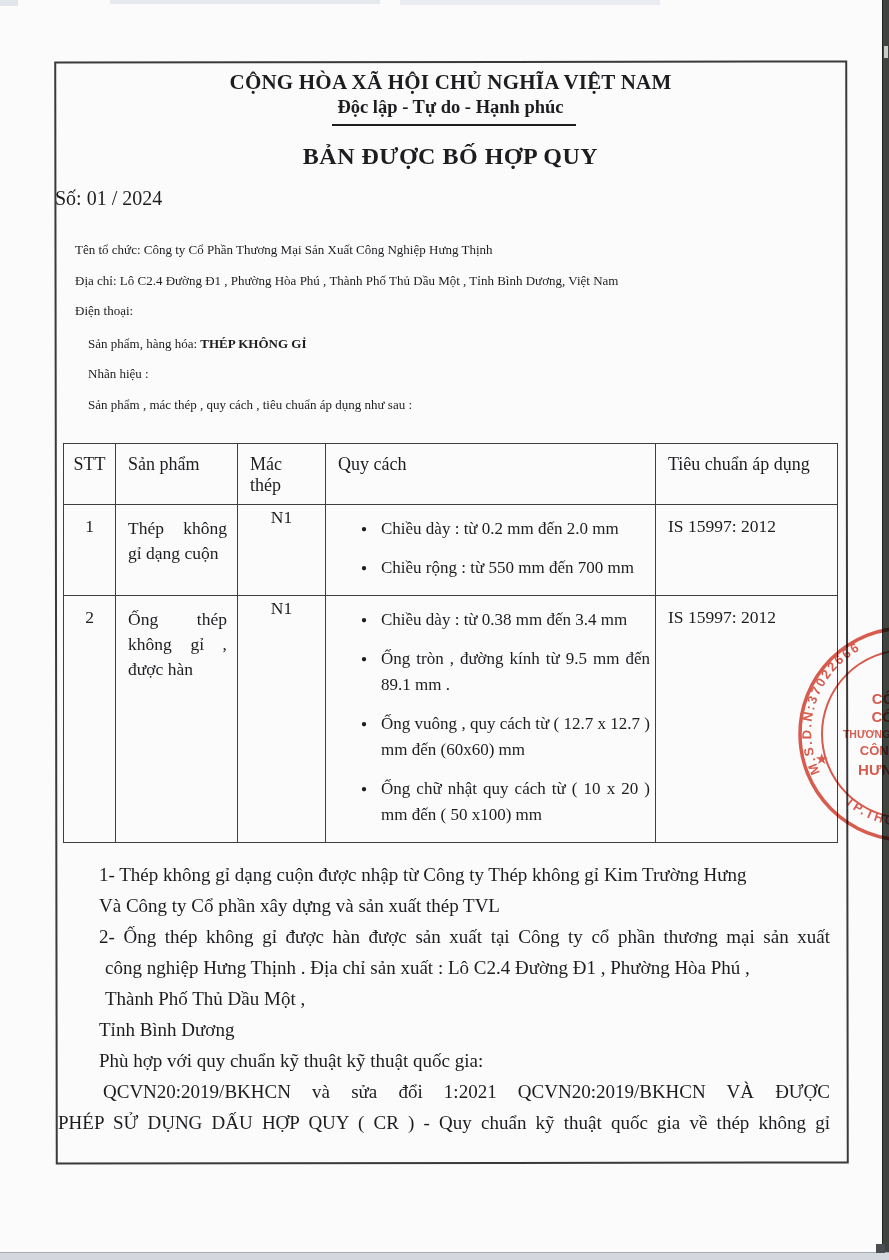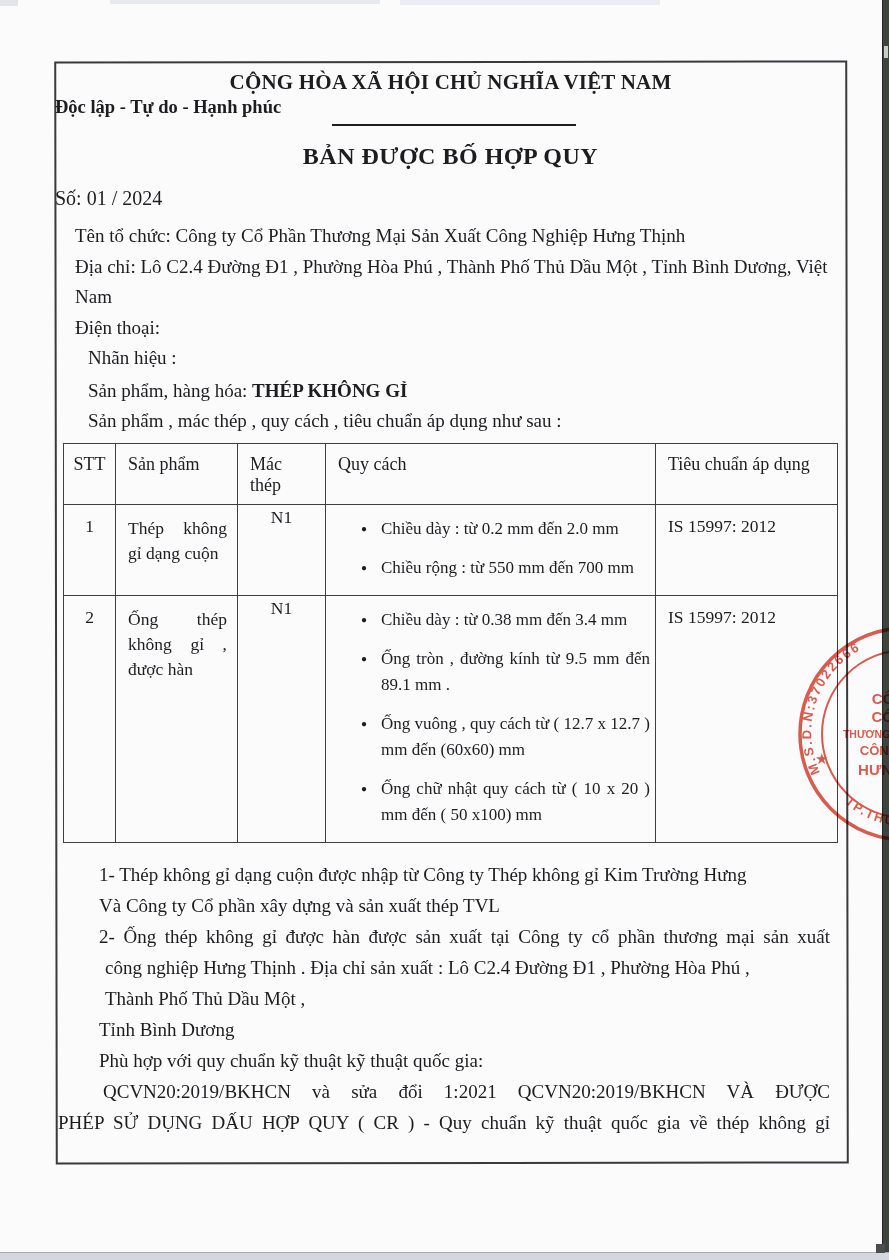--- a/index.html
+++ b/index.html
@@ -15,26 +15,26 @@
   .smudge1{left:110px;top:0;width:270px;height:4px;background:#e6e9ee;}
   .smudge2{left:400px;top:0;width:260px;height:5px;background:#e9ecf1;}
   .right-strip{right:0;top:0;width:6px;height:1253px;background:#3f443f;border-left:1px solid #232623;}
   .strip-notch{right:1px;top:46px;width:4px;height:12px;background:#c9ccc9;}
   .bottom-bar{left:0;top:1252px;width:889px;height:8px;background:#d4d7dd;border-top:1px solid #a7abb3;}
   .corner-dot{left:876px;top:1244px;width:9px;height:9px;background:#4a4d52;}
   
   .border-box{left:55px;top:61px;width:789px;height:1099px;border:2px solid #3a3a3c;transform:rotate(-0.08deg);background:transparent;}
   
   .h-nat{left:55px;top:70px;width:791px;text-align:center;font-size:21px;font-weight:bold;letter-spacing:.2px;}
-  .h-motto{left:55px;top:97px;width:791px;font-size:18.5px;font-weight:bold;}
+  .h-motto{left:55px;top:97px;width:791px;text-align:center;font-size:18.5px;font-weight:bold;}
   .motto-underline{left:332px;top:124px;width:244px;height:2px;background:#1e1e20;}
   .h-title{left:55px;top:143px;width:791px;text-align:center;font-size:24px;font-weight:bold;letter-spacing:.5px;}
   .h-num{left:55px;top:187px;width:791px;font-size:20px;}
   
-  .info{left:75px;top:221px;width:757px;font-size:19px;line-height:30.5px;}
+  .info{left:75px;top:235px;width:757px;font-size:13px;line-height:30.5px;}
   .info p{margin:0;}
   .info .indent{padding-left:13px;}
   .info .gap{margin-top:2px;}
   .bold{font-weight:bold;}
   
   table.spec{position:absolute;left:63px;top:443px;width:774px;border-collapse:collapse;table-layout:fixed;font-size:17.5px;}
   table.spec th,table.spec td{border:1px solid #3f3f42;vertical-align:top;font-weight:normal;}
   table.spec th{text-align:left;padding:10px 10px 8px 12px;height:24px;font-size:18px;}
   table.spec th.c{text-align:center;padding-left:4px;padding-right:4px;}
   td.stt{text-align:center;padding-top:11px;}
@@ -74,22 +74,22 @@
 <div class="abs h-nat">CỘNG HÒA XÃ HỘI CHỦ NGHĨA VIỆT NAM</div>
 <div class="abs h-motto">Độc lập - Tự do - Hạnh phúc</div>
 <div class="abs motto-underline"></div>
 <div class="abs h-title">BẢN ĐƯỢC BỐ HỢP QUY</div>
 <div class="abs h-num">Số: 01 / 2024</div>
 
 <div class="abs info">
   <p>Tên tổ chức: Công ty Cổ Phần Thương Mại Sản Xuất Công Nghiệp Hưng Thịnh</p>
   <p>Địa chỉ: Lô C2.4 Đường Đ1 , Phường Hòa Phú , Thành Phố Thủ Dầu Một , Tỉnh Bình Dương, Việt Nam</p>
   <p>Điện thoại:</p>
+  <p class="indent gap"><span>Sản phẩm, hàng hóa: </span><span class="bold">THÉP KHÔNG GỈ</span></p>
   <p class="indent">Nhãn hiệu :</p>
-  <p class="indent gap"><span>Sản phẩm, hàng hóa: </span><span class="bold">THÉP KHÔNG GỈ</span></p>
   <p class="indent">Sản phẩm , mác thép , quy cách , tiêu chuẩn áp dụng như sau :</p>
 </div>
 
 <table class="spec">
   <colgroup>
       <col style="width:52px">
       <col style="width:122px">
       <col style="width:88px">
       <col style="width:330px">
       <col style="width:182px">

